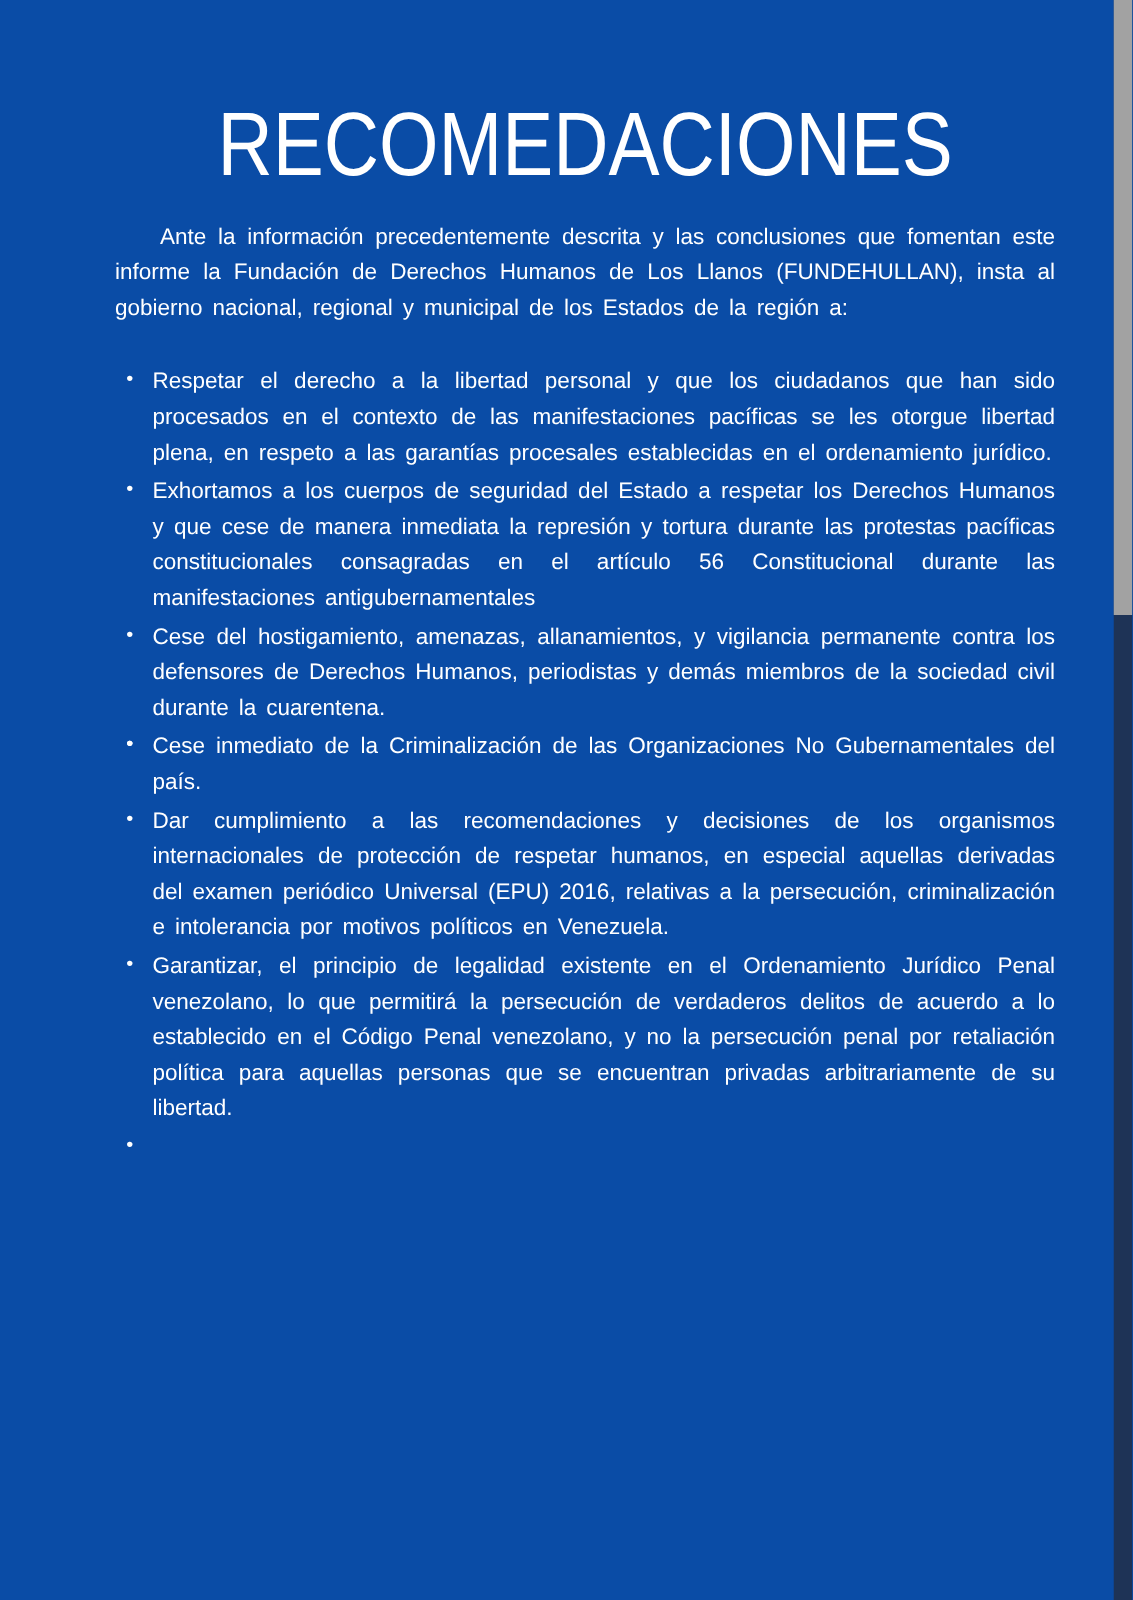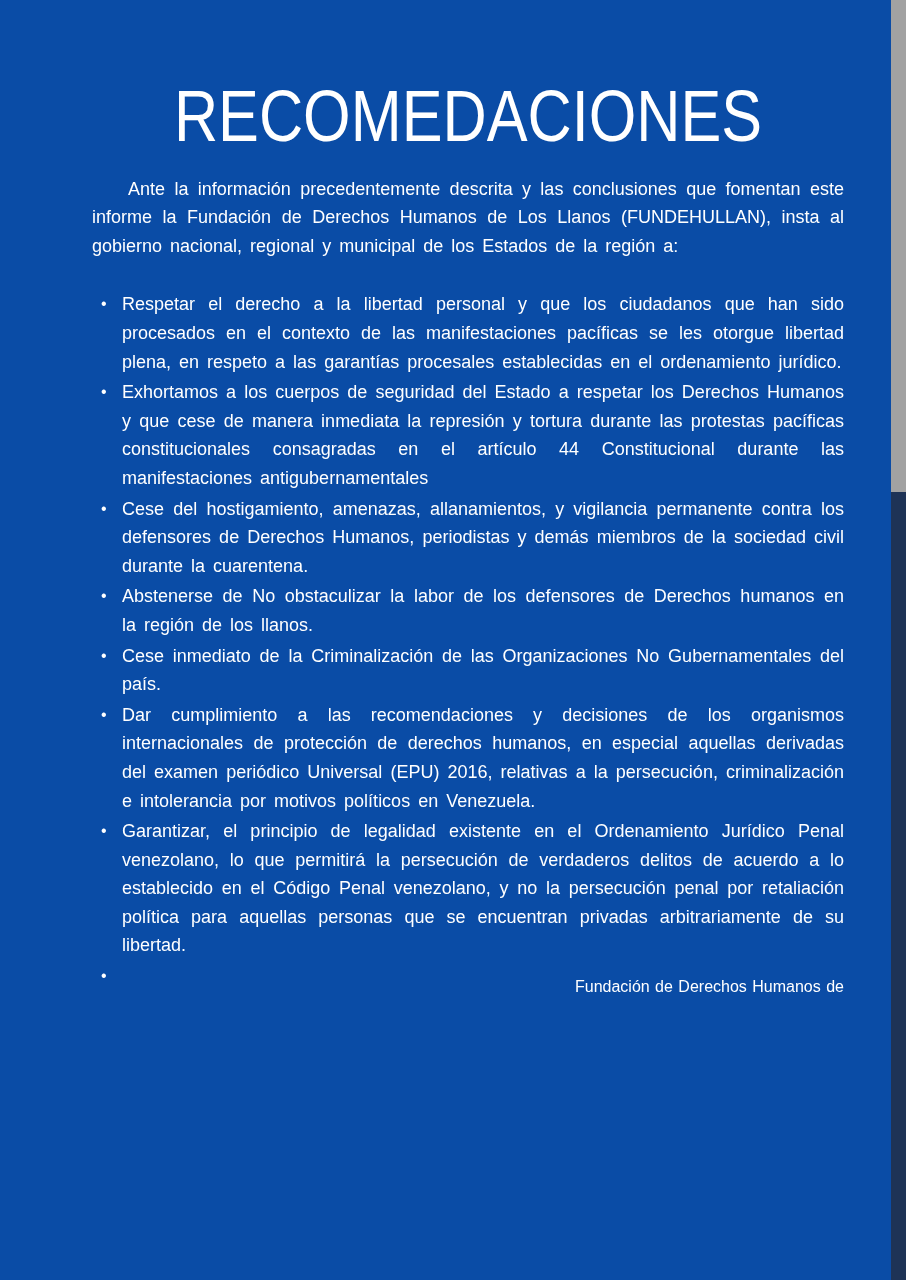--- a/index.html
+++ b/index.html
@@ -102,49 +102,47 @@
 
     <p class="intro">Ante la información precedentemente descrita y las conclusiones que fomentan este informe la Fundación de Derechos Humanos de Los Llanos (FUNDEHULLAN), insta al gobierno nacional, regional y municipal de los Estados de la región a:</p>
 
     <ul class="bullets">
         <li>
         <span class="bullet">•</span>
         <span>Respetar el derecho a la libertad personal y que los ciudadanos que han sido procesados en el contexto de las manifestaciones pacíficas se les otorgue libertad plena, en respeto a las garantías procesales establecidas en el ordenamiento jurídico.</span>
       </li>
         <li>
         <span class="bullet">•</span>
-        <span>Exhortamos a los cuerpos de seguridad del Estado a respetar los Derechos Humanos y que cese de manera inmediata la represión y tortura durante las protestas pacíficas constitucionales consagradas en el artículo 44 Constitucional durante las manifestaciones antigubernamentales</span>
+        <span>Exhortamos a los cuerpos de seguridad del Estado a respetar los Derechos Humanos y que cese de manera inmediata la represión y tortura durante las protestas pacíficas constitucionales consagradas en el artículo 56 Constitucional durante las manifestaciones antigubernamentales</span>
       </li>
         <li>
         <span class="bullet">•</span>
         <span>Cese del hostigamiento, amenazas, allanamientos, y vigilancia permanente contra los defensores de Derechos Humanos, periodistas y demás miembros de la sociedad civil durante la cuarentena.</span>
       </li>
         <li>
         <span class="bullet">•</span>
-        <span>Abstenerse de No obstaculizar la labor de los defensores de Derechos humanos en la región de los llanos.</span>
       </li>
         <li>
         <span class="bullet">•</span>
         <span>Cese inmediato de la Criminalización de las Organizaciones No Gubernamentales del país.</span>
       </li>
         <li>
         <span class="bullet">•</span>
-        <span>Dar cumplimiento a las recomendaciones y decisiones de los organismos internacionales de protección de derechos humanos, en especial aquellas derivadas del examen periódico Universal (EPU) 2016, relativas a la persecución, criminalización e intolerancia por motivos políticos en Venezuela.</span>
+        <span>Dar cumplimiento a las recomendaciones y decisiones de los organismos internacionales de protección de respetar humanos, en especial aquellas derivadas del examen periódico Universal (EPU) 2016, relativas a la persecución, criminalización e intolerancia por motivos políticos en Venezuela.</span>
       </li>
         <li>
         <span class="bullet">•</span>
         <span>Garantizar, el principio de legalidad existente en el Ordenamiento Jurídico Penal venezolano, lo que permitirá la persecución de verdaderos delitos de acuerdo a lo establecido en el Código Penal venezolano, y no la persecución penal por retaliación política para aquellas personas que se encuentran privadas arbitrariamente de su libertad.</span>
       </li>
         <li>
         <span class="bullet">•</span>
       </li>
       </ul>
 
     <div class="footer">
-      <span>Fundación de Derechos Humanos de</span>
     </div>
 
   </div>
 
   <div class="scrollbar">
     <div class="scrollbar-thumb"></div>
   </div>
 
 </div>
 

